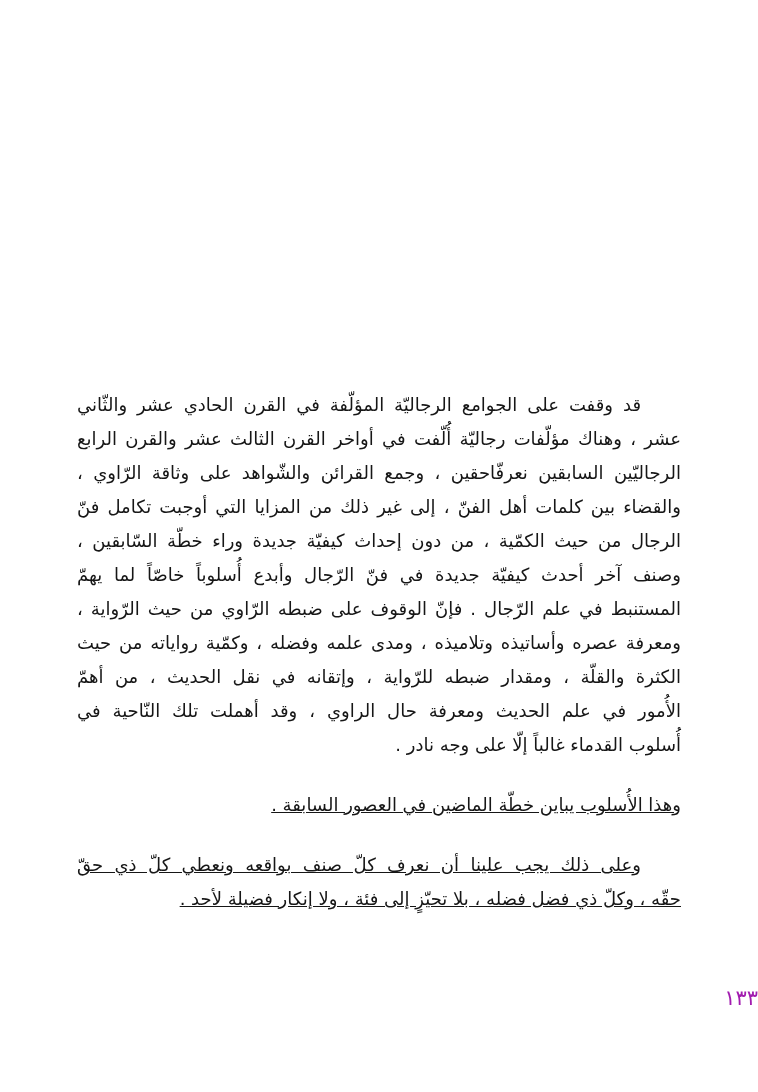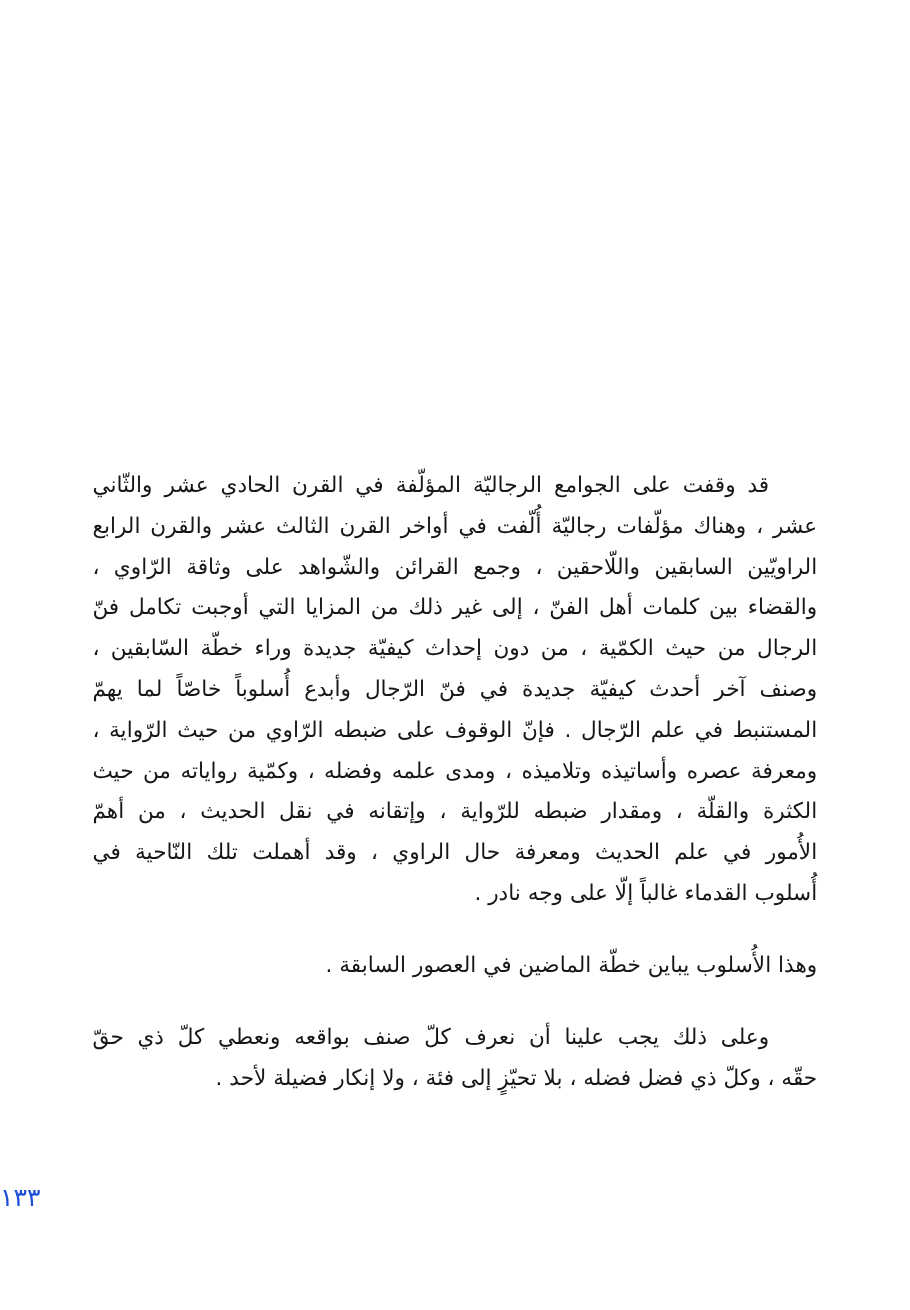--- a/index.html
+++ b/index.html
@@ -20,56 +20,56 @@
   .text-block {
     position: absolute;
     top: 388px;
     right: 77px;
     width: 604px;
     font-size: 18px;
     line-height: 34px;
     color: #161616;
   }
   .para { margin: 0; }
-  .para + .para { margin-top: 26px; }
+  .para + .para { margin-top: 26px; text-decoration: underline; }
   .line {
     text-align: justify;
     text-align-last: justify;
     -moz-text-align-last: justify;
     text-justify: inter-word;
     min-height: 34px;
   }
   .line.indent { text-indent: 40px; }
   .line.end {
     text-align: center;
     text-align-last: right;
     -moz-text-align-last: right;
   }
   .page-number {
     position: absolute;
     top: 986px;
     left: 0;
     width: 100%;
-    text-align: left;
+    text-align: right;
     font-size: 21px;
     letter-spacing: 2px;
-    color: #1d4ed8;
+    color: #a21caf;
   }
 </style>
 </head>
 <body>
 
 <div class="page">
 
   <div class="text-block">
 
     <div class="para">
       <div class="line indent">قد وقفت على الجوامع الرجاليّة المؤلّفة في القرن الحادي عشر والثّاني</div>
       <div class="line">عشر ، وهناك مؤلّفات رجاليّة أُلّفت في أواخر القرن الثالث عشر والقرن الرابع</div>
-      <div class="line">الراويّين السابقين واللّاحقين ، وجمع القرائن والشّواهد على وثاقة الرّاوي ،</div>
+      <div class="line">الرجاليّين السابقين نعرفّاحقين ، وجمع القرائن والشّواهد على وثاقة الرّاوي ،</div>
       <div class="line">والقضاء بين كلمات أهل الفنّ ، إلى غير ذلك من المزايا التي أوجبت تكامل فنّ</div>
       <div class="line">الرجال من حيث الكمّية ، من دون إحداث كيفيّة جديدة وراء خطّة السّابقين ،</div>
       <div class="line">وصنف آخر أحدث كيفيّة جديدة في فنّ الرّجال وأبدع أُسلوباً خاصّاً لما يهمّ</div>
       <div class="line">المستنبط في علم الرّجال . فإنّ الوقوف على ضبطه الرّاوي من حيث الرّواية ،</div>
       <div class="line">ومعرفة عصره وأساتيذه وتلاميذه ، ومدى علمه وفضله ، وكمّية رواياته من حيث</div>
       <div class="line">الكثرة والقلّة ، ومقدار ضبطه للرّواية ، وإتقانه في نقل الحديث ، من أهمّ</div>
       <div class="line">الأُمور في علم الحديث ومعرفة حال الراوي ، وقد أهملت تلك النّاحية في</div>
       <div class="line end">أُسلوب القدماء غالباً إلّا على وجه نادر .</div>
     </div>
 

